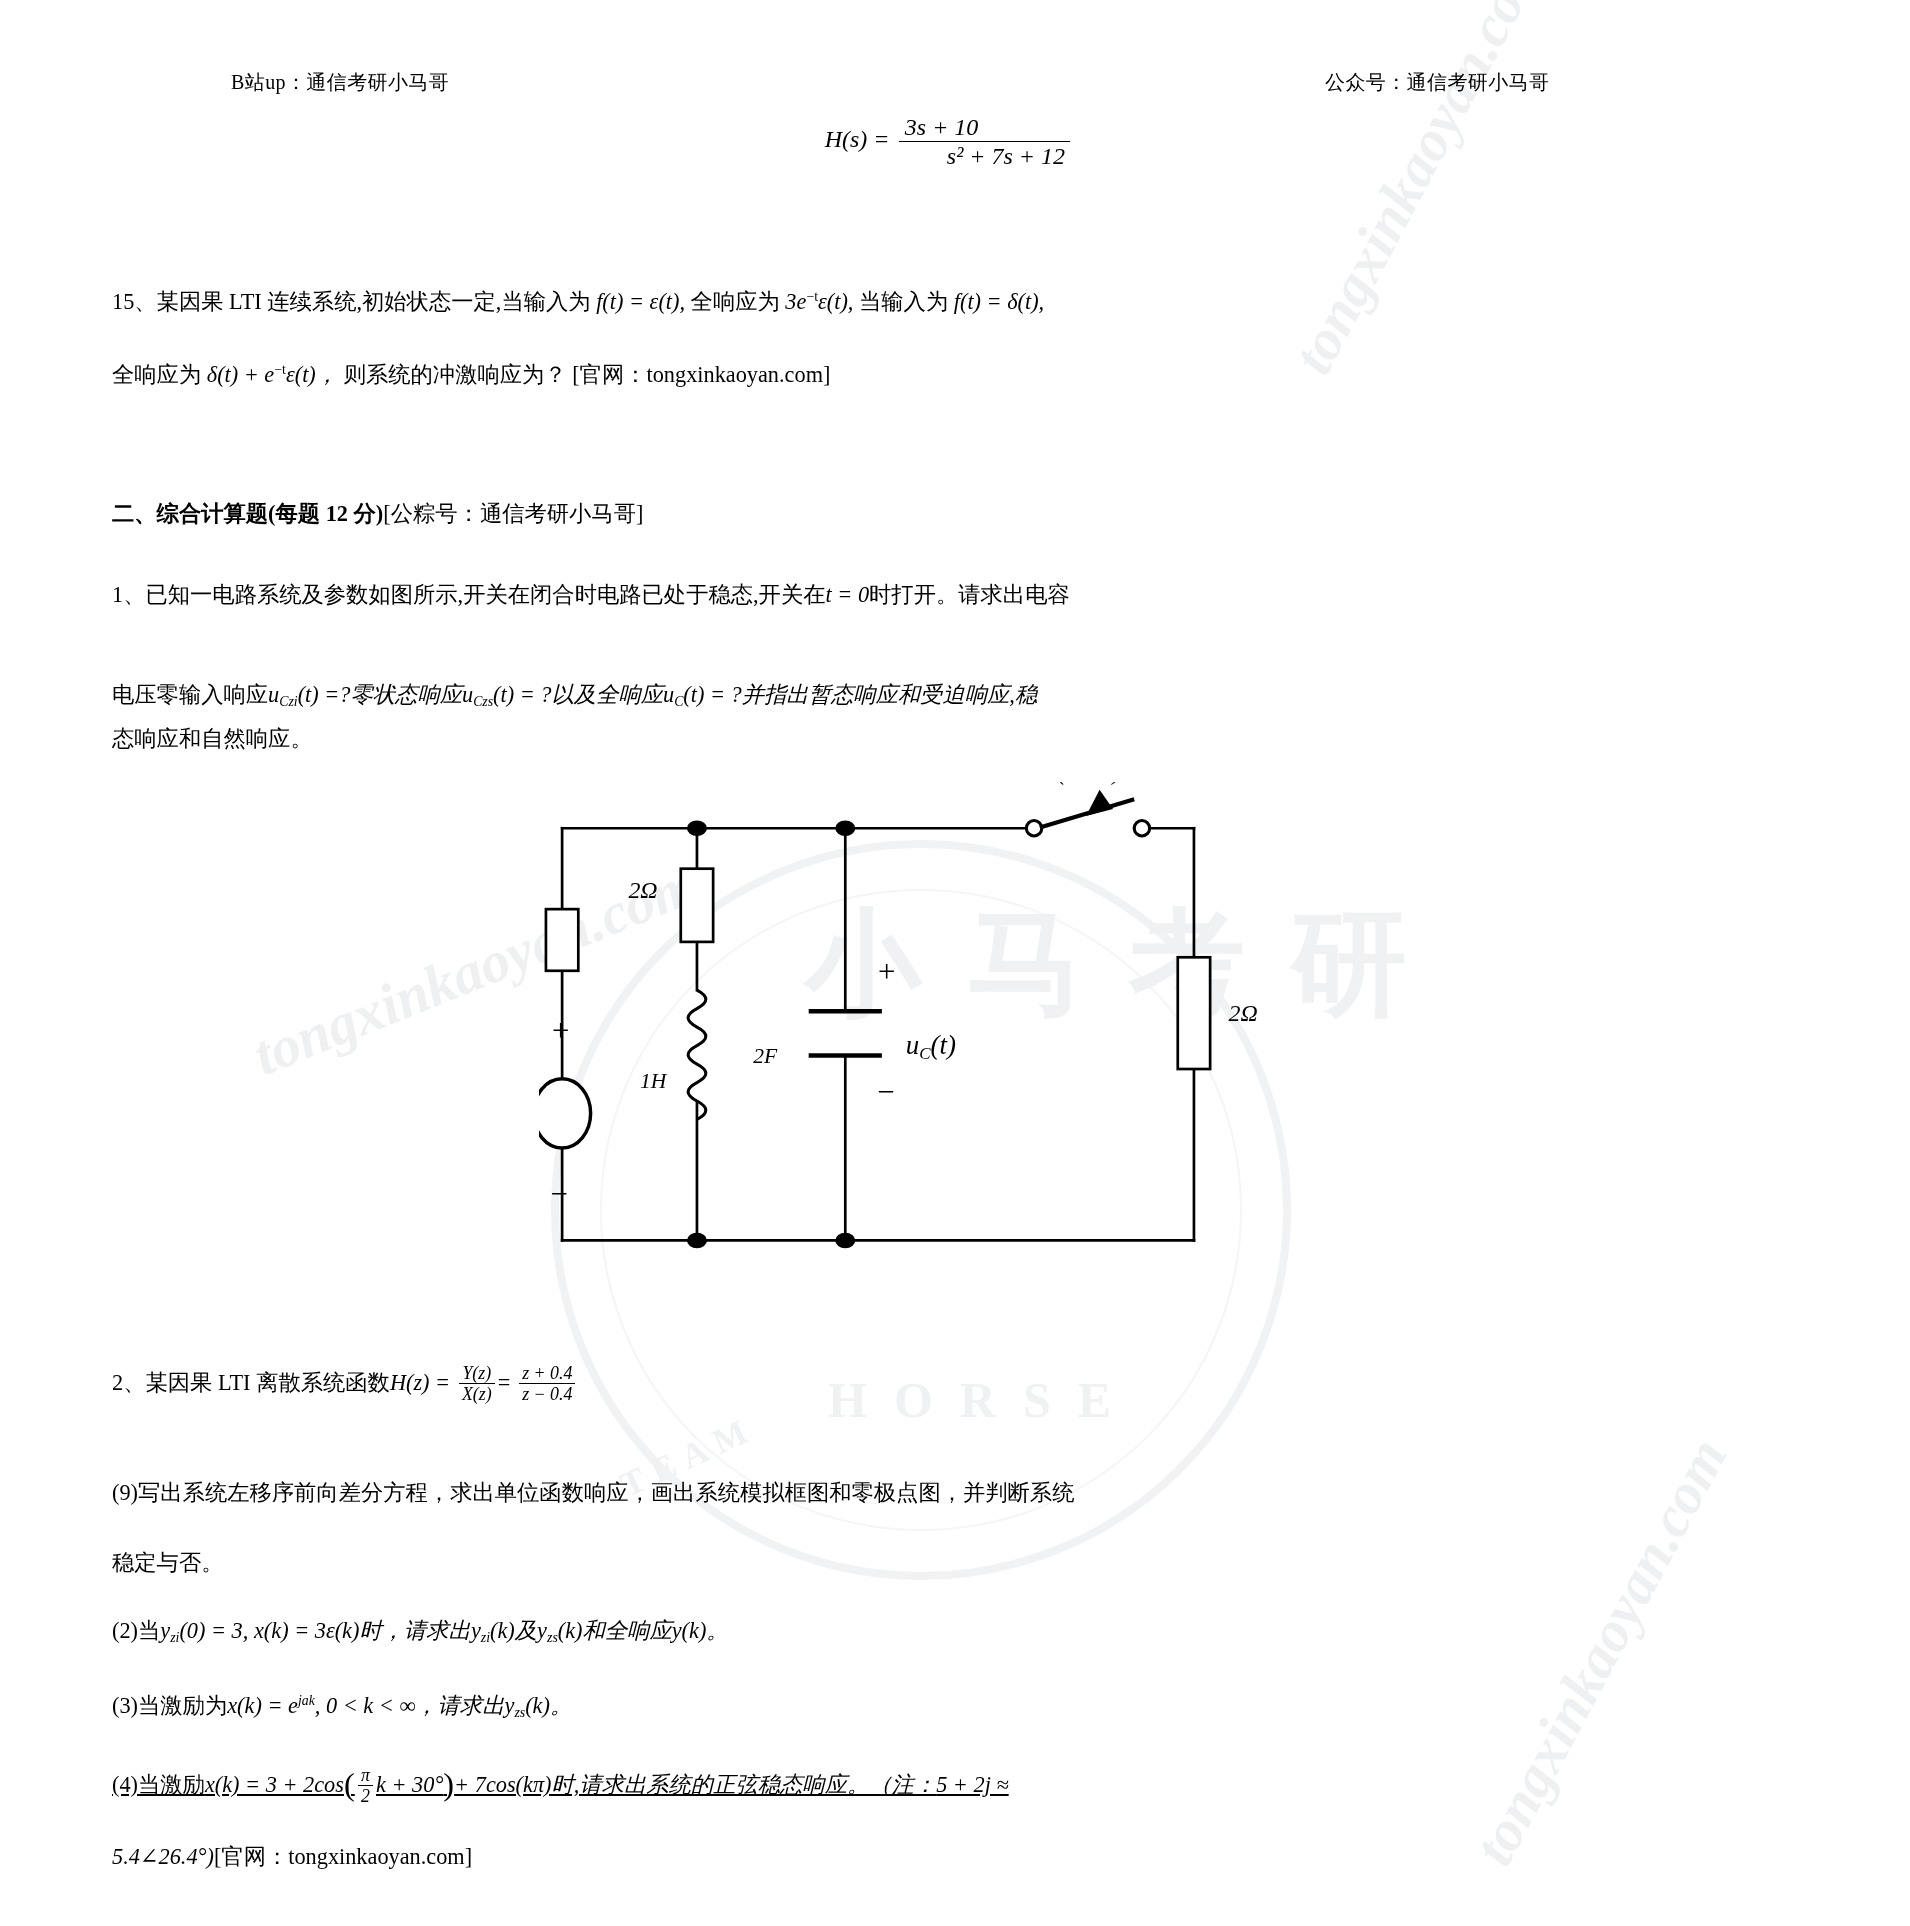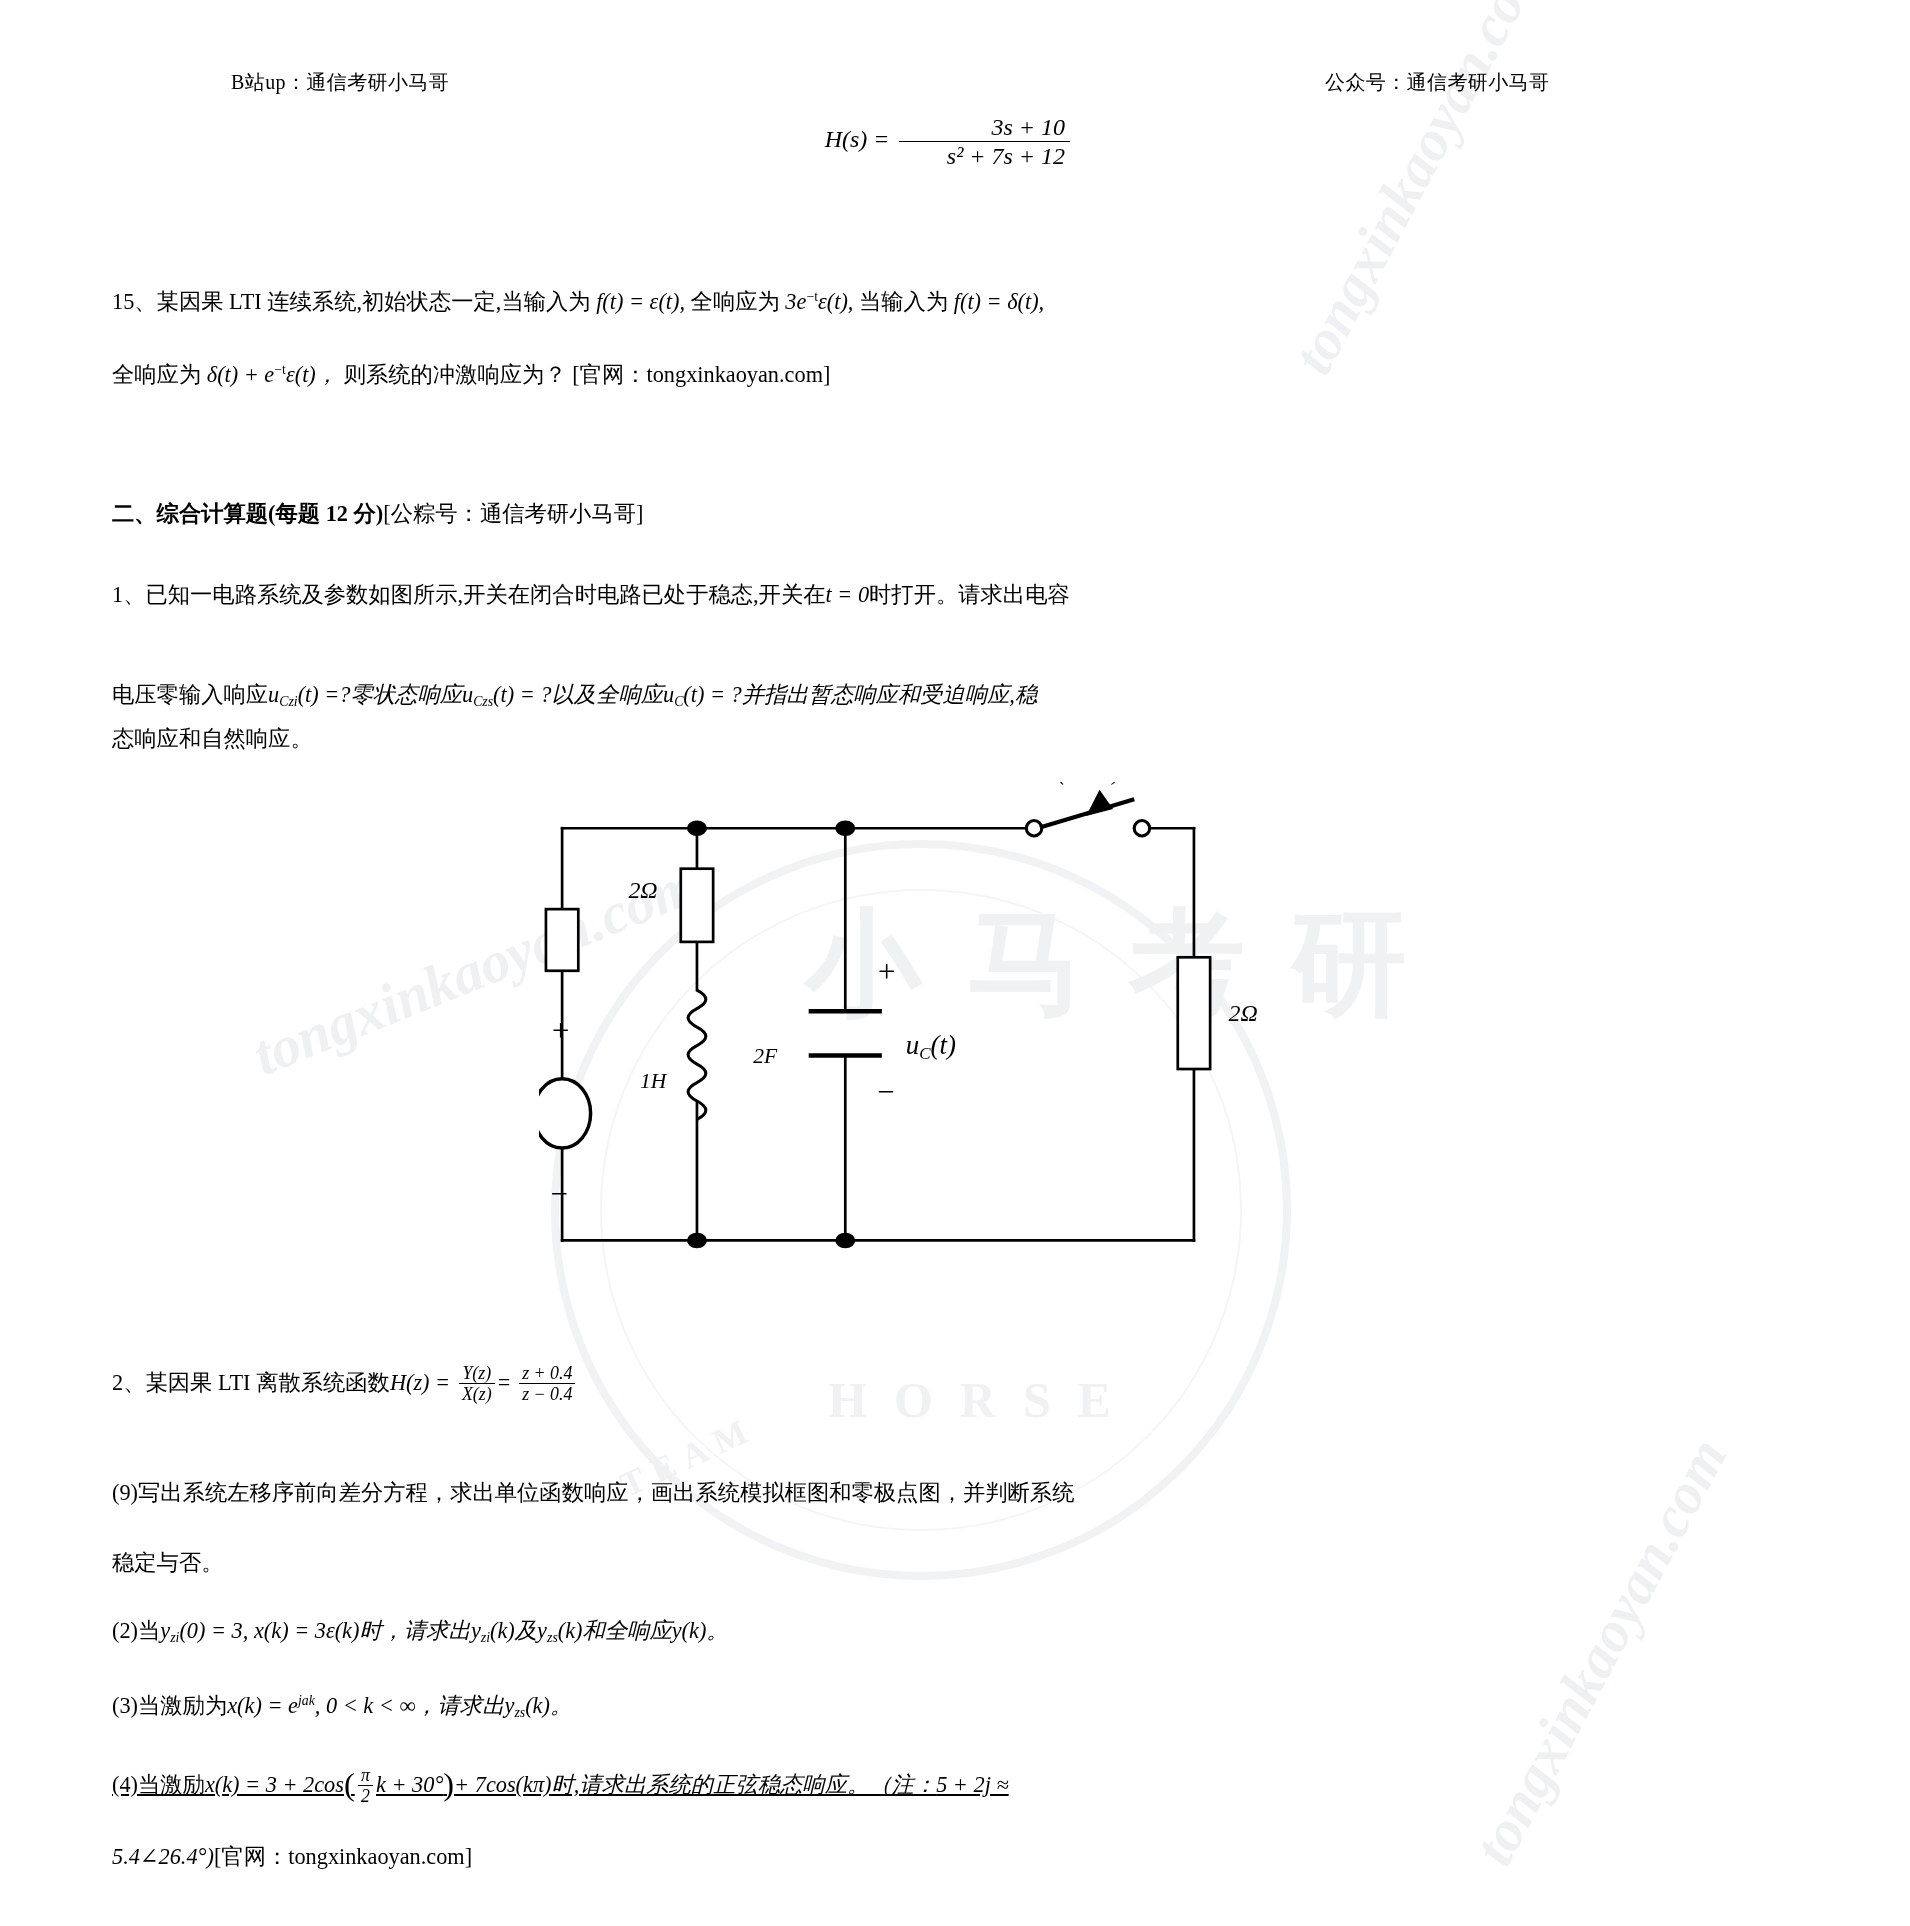--- a/index.html
+++ b/index.html
@@ -47,21 +47,21 @@
   .supn { font-size:0.62em; vertical-align:0.55em; font-style:normal; }
 
   
   .frac { display:inline-block; vertical-align:middle; text-align:center;
           margin:0 3.1px; position:relative; top:-0.8px; }
   .frac .num { display:block; padding:0 3.1px; border-bottom:1.2px solid #000; line-height:1.12; }
   .frac .den { display:block; padding:0 3.1px; line-height:1.12; }
   .frac.small { font-size:0.80em; }
 
   
-  .dfrac { display:inline-block; text-align:right; vertical-align:middle; margin:0 3.9px; }
+  .dfrac { display:inline-block; text-align:left; vertical-align:middle; margin:0 3.9px; }
   .dfrac .num { display:block; border-bottom:1.5px solid #000; padding:0.8px 5.4px 2.3px; }
   .dfrac .den { display:block; padding:2.3px 5.4px 0.8px;margin-left:42px; }
 
   
   .circuit { position:absolute; left:539px; top:782px; width:732px; height:497px; z-index:3; }
 </style>
 </head>
 <body>
 
 <div class="page">

